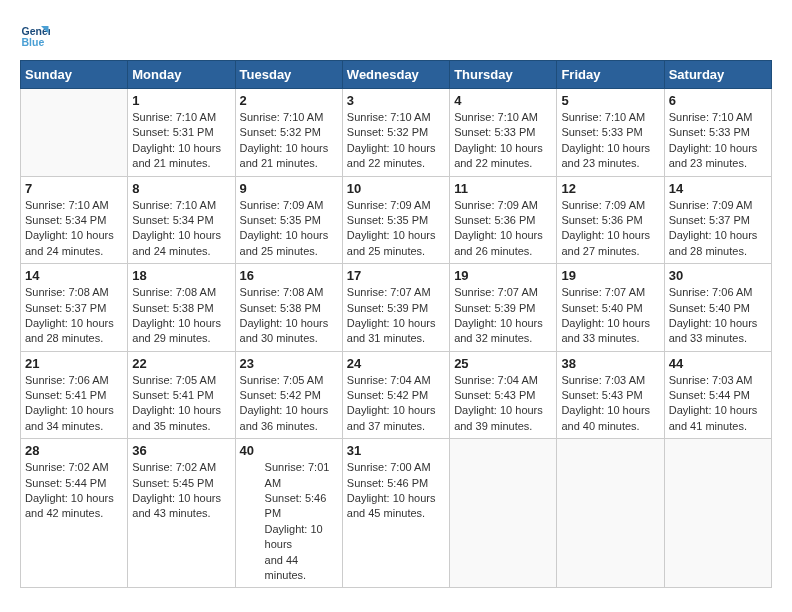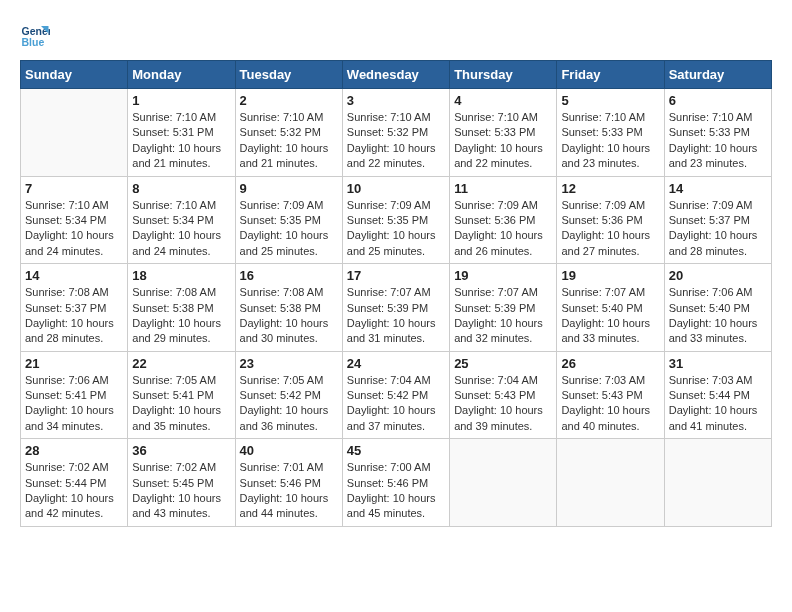--- a/index.html
+++ b/index.html
@@ -241,21 +241,21 @@
 and 32 minutes.</div>
         </td>
         <td>
           <span class="day-number">19</span>
           <div class="day-info" style="white-space: pre-line;">Sunrise: 7:07 AM
 Sunset: 5:40 PM
 Daylight: 10 hours
 and 33 minutes.</div>
         </td>
         <td>
-          <span class="day-number">20</span>
+          <span class="day-number">30</span>
           <div class="day-info" style="white-space: pre-line;">Sunrise: 7:06 AM
 Sunset: 5:40 PM
 Daylight: 10 hours
 and 33 minutes.</div>
         </td>
       </tr>
       <tr>
         <td>
           <span class="day-number">21</span>
           <div class="day-info" style="white-space: pre-line;">Sunrise: 7:06 AM
@@ -285,28 +285,28 @@
 and 37 minutes.</div>
         </td>
         <td>
           <span class="day-number">25</span>
           <div class="day-info" style="white-space: pre-line;">Sunrise: 7:04 AM
 Sunset: 5:43 PM
 Daylight: 10 hours
 and 39 minutes.</div>
         </td>
         <td>
-          <span class="day-number">26</span>
+          <span class="day-number">38</span>
           <div class="day-info" style="white-space: pre-line;">Sunrise: 7:03 AM
 Sunset: 5:43 PM
 Daylight: 10 hours
 and 40 minutes.</div>
         </td>
         <td>
-          <span class="day-number">31</span>
+          <span class="day-number">44</span>
           <div class="day-info" style="white-space: pre-line;">Sunrise: 7:03 AM
 Sunset: 5:44 PM
 Daylight: 10 hours
 and 41 minutes.</div>
         </td>
       </tr>
       <tr>
         <td>
           <span class="day-number">28</span>
           <div class="day-info" style="white-space: pre-line;">Sunrise: 7:02 AM
@@ -316,27 +316,27 @@
         </td>
         <td>
           <span class="day-number">36</span>
           <div class="day-info" style="white-space: pre-line;">Sunrise: 7:02 AM
 Sunset: 5:45 PM
 Daylight: 10 hours
 and 43 minutes.</div>
         </td>
         <td>
           <span class="day-number">40</span>
-          <div class="day-info" style="white-space: pre-line;">Sunrise: 7:01 AM
+          <div class="day-info" style="white-space: pre-line; margin-left: 25px;">Sunrise: 7:01 AM
 Sunset: 5:46 PM
 Daylight: 10 hours
 and 44 minutes.</div>
         </td>
         <td>
-          <span class="day-number">45</span>
+          <span class="day-number">31</span>
           <div class="day-info" style="white-space: pre-line;">Sunrise: 7:00 AM
 Sunset: 5:46 PM
 Daylight: 10 hours
 and 45 minutes.</div>
         </td>
         <td class="empty"></td>
         <td class="empty"></td>
         <td class="empty"></td>
       </tr>
     </tbody>

